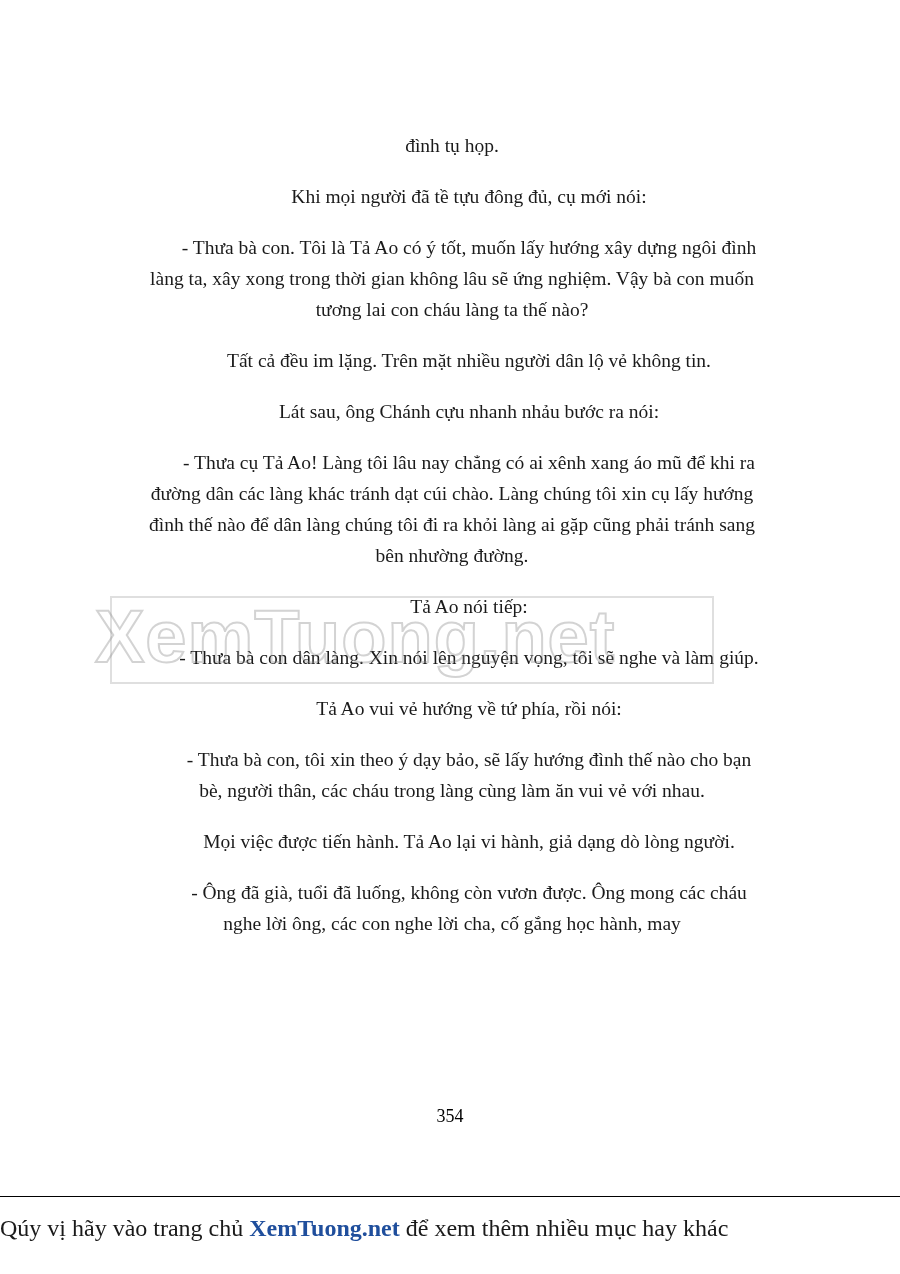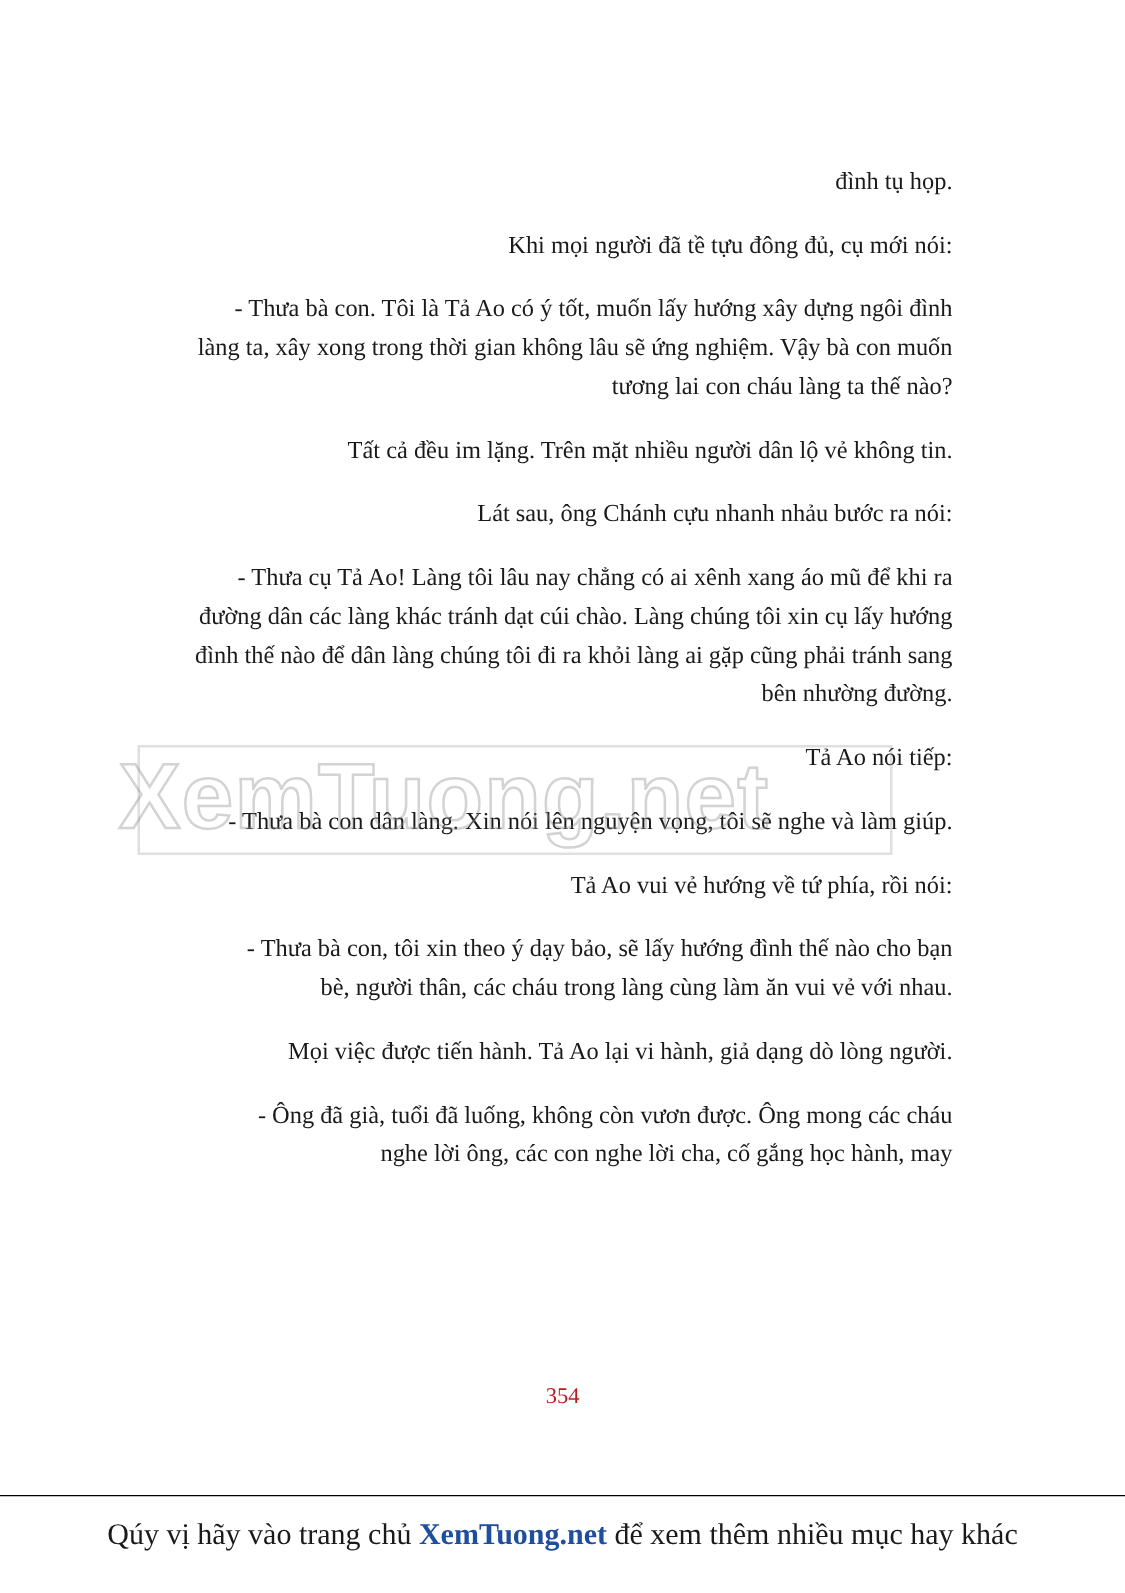--- a/index.html
+++ b/index.html
@@ -25,35 +25,35 @@
   .content {
     position: absolute;
     left: 142px;
     top: 130px;
     width: 620px;
   }
   .para {
     font-size: 19.5px;
     line-height: 31px;
     margin: 0 0 20px 0;
-    text-align: right;
+    text-align: center;
     white-space: pre-wrap;
   }
   .para.indent {
     text-indent: 34px;
     margin-top: 10px;
   }
   .page-number {
     position: absolute;
     left: 0;
     width: 900px;
     top: 1106px;
     text-align: center;
     font-size: 18px;
-    color: #b91c1c;
+    color: #000000;
   }
   
   .watermark {
     position: absolute;
     left: 95px;
     top: 592px;
     width: 710px;
     height: 90px;
     pointer-events: none;
     font-family: "Liberation Sans", sans-serif;
@@ -81,21 +81,20 @@
     top: 1196px;
     width: 900px;
     height: 1px;
     background: #000;
   }
   .footer {
     position: absolute;
     left: 0;
     top: 1215px;
     width: 900px;
-    text-align: center;
     font-family: "Liberation Serif", serif;
     font-size: 24px;
     color: #1a1a1a;
     white-space: nowrap;
   }
   .footer .brand {
     color: #1f4e9c;
     font-weight: 600;
   }
 </style>

